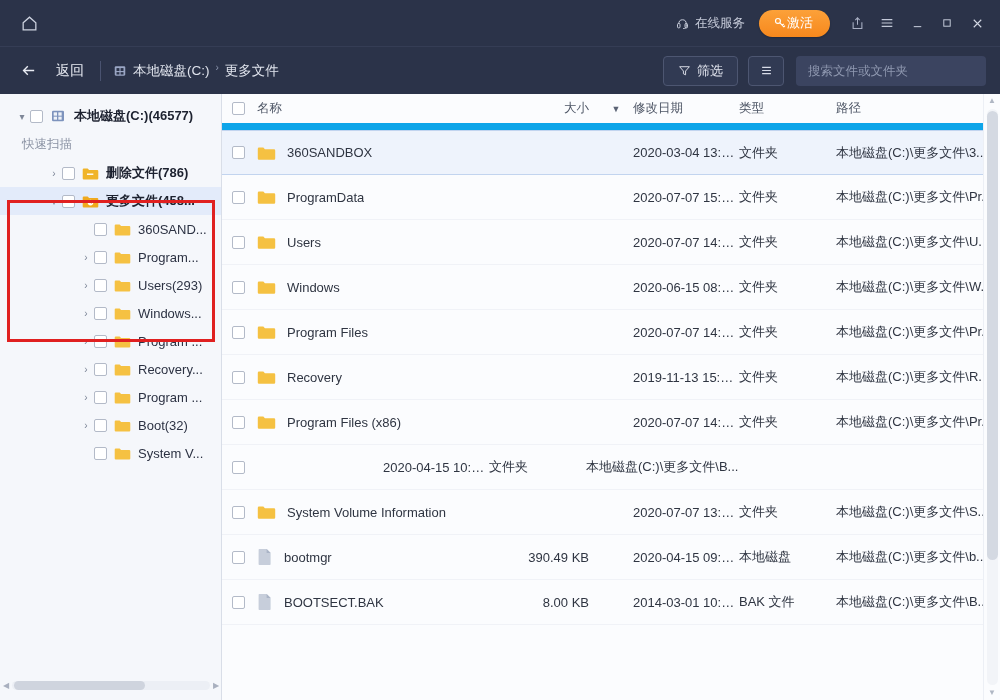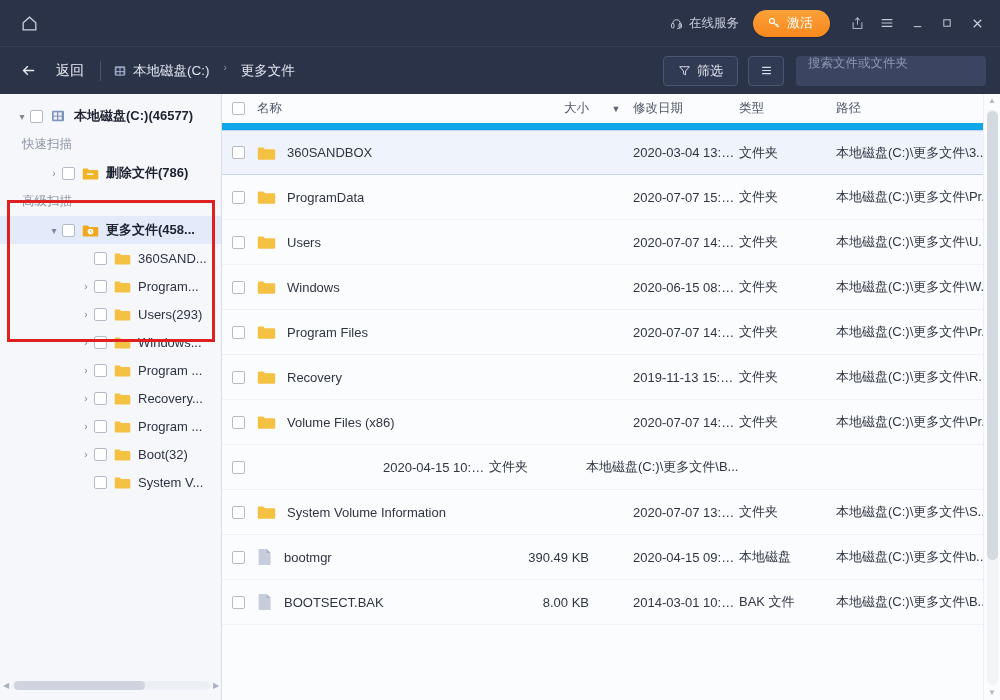--- a/index.html
+++ b/index.html
@@ -15,54 +15,54 @@
     height: 46px; background: #2b3349; display: flex; align-items: center;
     padding: 0 8px 0 14px; position: relative;
   }
   .tb-home { width: 30px; height: 30px; display: flex; align-items: center; justify-content: center; cursor: pointer; }
   .tb-spacer { flex: 1; }
   .tb-service {
     display: flex; align-items: center; gap: 5px; color: #c6cbd9; font-size: 12.5px;
     cursor: pointer; margin-right: 14px;
   }
   .tb-activate {
-    display: flex; align-items: center; gap: 6px;
+    display: flex; align-items: center; 
     background: linear-gradient(180deg,#fca139,#f7881d);
     color: #fff; font-size: 13px; border-radius: 16px;
     height: 27px; padding: 0 17px 0 14px; cursor: pointer;
     box-shadow: 0 1px 2px rgba(0,0,0,.22);
     text-align: center;
   }
   .tb-icons { display: flex; align-items: center; margin-left: 12px; }
   .tb-ico { width: 30px; height: 30px; display: flex; align-items: center; justify-content: center; cursor: pointer; }
 
   
   .navbar {
     height: 48px; background: #2b3349; display: flex; align-items: center;
     padding: 0 14px 0 12px; border-top: 1px solid #353d55;
   }
   .nav-back { display: flex; align-items: center; gap: 19px; color: #e9ecf3; font-size: 14px; cursor: pointer; padding: 4px 8px; }
   .nav-sep { width: 1px; height: 20px; background: #4a5370; margin: 0 12px 0 8px; }
-  .crumbs { display: flex; align-items: flex-start; gap: 14px; color: #dfe3ec; font-size: 13.5px; }
+  .crumbs { display: flex; align-items: flex-start; gap: 6px; color: #dfe3ec; font-size: 13.5px; }
   .crumb { cursor: pointer; display: flex; align-items: center; gap: 6px; }
   .crumb-chev { color: #8d96ae; font-size: 10px; }
   .nav-grow { flex: 1; }
   .btn-filter {
     display: flex; align-items: center; gap: 6px; color: #e4e7f0; font-size: 13px;
     border: 1px solid #4d5671; border-radius: 4px; height: 30px; padding: 0 14px;
     cursor: pointer; background: #313a53;
   }
   .btn-list {
     width: 36px; height: 30px; border: 1px solid #4d5671; border-radius: 4px;
     background: #313a53; display: flex; align-items: center; justify-content: center;
     margin-left: 10px; cursor: pointer;
   }
   .searchbox {
     margin-left: 12px; width: 190px; height: 30px; background: #3b4460;
-    border-radius: 4px; display: flex; align-items: flex-start; padding: 0 8px 0 12px; gap: 24px;
+    border-radius: 4px; display: flex; align-items: center; padding: 0 8px 0 12px; gap: 24px;
   }
   .searchbox input {
     flex: 1; background: transparent; border: none; outline: none;
     color: #e6e9f1; font-size: 12.5px; font-family: inherit;
   }
   .searchbox input::placeholder { color: #8f98b0; }
 
   
   .body { display: flex; height: 606px; }
 
@@ -275,21 +275,20 @@
           <div class="cbx"></div>
           <div class="ico-slot">
             <svg width="17" height="15" viewBox="0 0 24 20">
               <path d="M1 4.5a1.5 1.5 0 0 1 1.5-1.5H8l2 2.2h11.5a1.5 1.5 0 0 1 1.5 1.5V17a1.5 1.5 0 0 1-1.5 1.5H2.5A1.5 1.5 0 0 1 1 17Z" fill="#f0b429"></path>
               <path d="M7 11h9" stroke="#fff" stroke-width="2"></path>
             </svg>
           </div>
           <div class="tlabel bold">删除文件(786)</div>
         </div>
 
-        <div class="section-label">高级扫描</div>
 
         <div class="tnode sel" style="padding-left:46px;">
           <div class="chev">▾</div>
           <div class="cbx"></div>
           <div class="ico-slot">
             <svg width="17" height="15" viewBox="0 0 24 20">
               <path d="M1 4.5a1.5 1.5 0 0 1 1.5-1.5H8l2 2.2h11.5a1.5 1.5 0 0 1 1.5 1.5V17a1.5 1.5 0 0 1-1.5 1.5H2.5A1.5 1.5 0 0 1 1 17Z" fill="#f0a91e"></path>
               <circle cx="12" cy="11.5" r="4" fill="#fff"></circle>
               <path d="M12 9.3v2.4l1.6 1" stroke="#f0a91e" stroke-width="1.3" fill="none"></path>
             </svg>
@@ -511,21 +510,21 @@
             <div class="col-path cell">本地磁盘(C:)\更多文件\R...</div>
           </div>
           <div class="lrow">
             <div class="cbx"></div>
             <div class="fname">
               <span style="display:flex">
                 <svg width="19" height="16" viewBox="0 0 24 20">
                   <path d="M1 4.5a1.5 1.5 0 0 1 1.5-1.5H8l2 2.2h11.5a1.5 1.5 0 0 1 1.5 1.5V17a1.5 1.5 0 0 1-1.5 1.5H2.5A1.5 1.5 0 0 1 1 17Z" fill="#f5c142"></path>
                 </svg>
               </span>
-              <span>Volume Files (x86)</span>
+              <span>Program Files (x86)</span>
             </div>
             <div class="col-size cell"></div>
             <div class="col-sort"></div>
             <div class="col-date cell">2020-07-07 14:25:...</div>
             <div class="col-type cell">文件夹</div>
             <div class="col-path cell">本地磁盘(C:)\更多文件\Pr...</div>
           </div>
           <div class="lrow">
             <div class="cbx"></div>
             <div class="col-size cell"></div>

